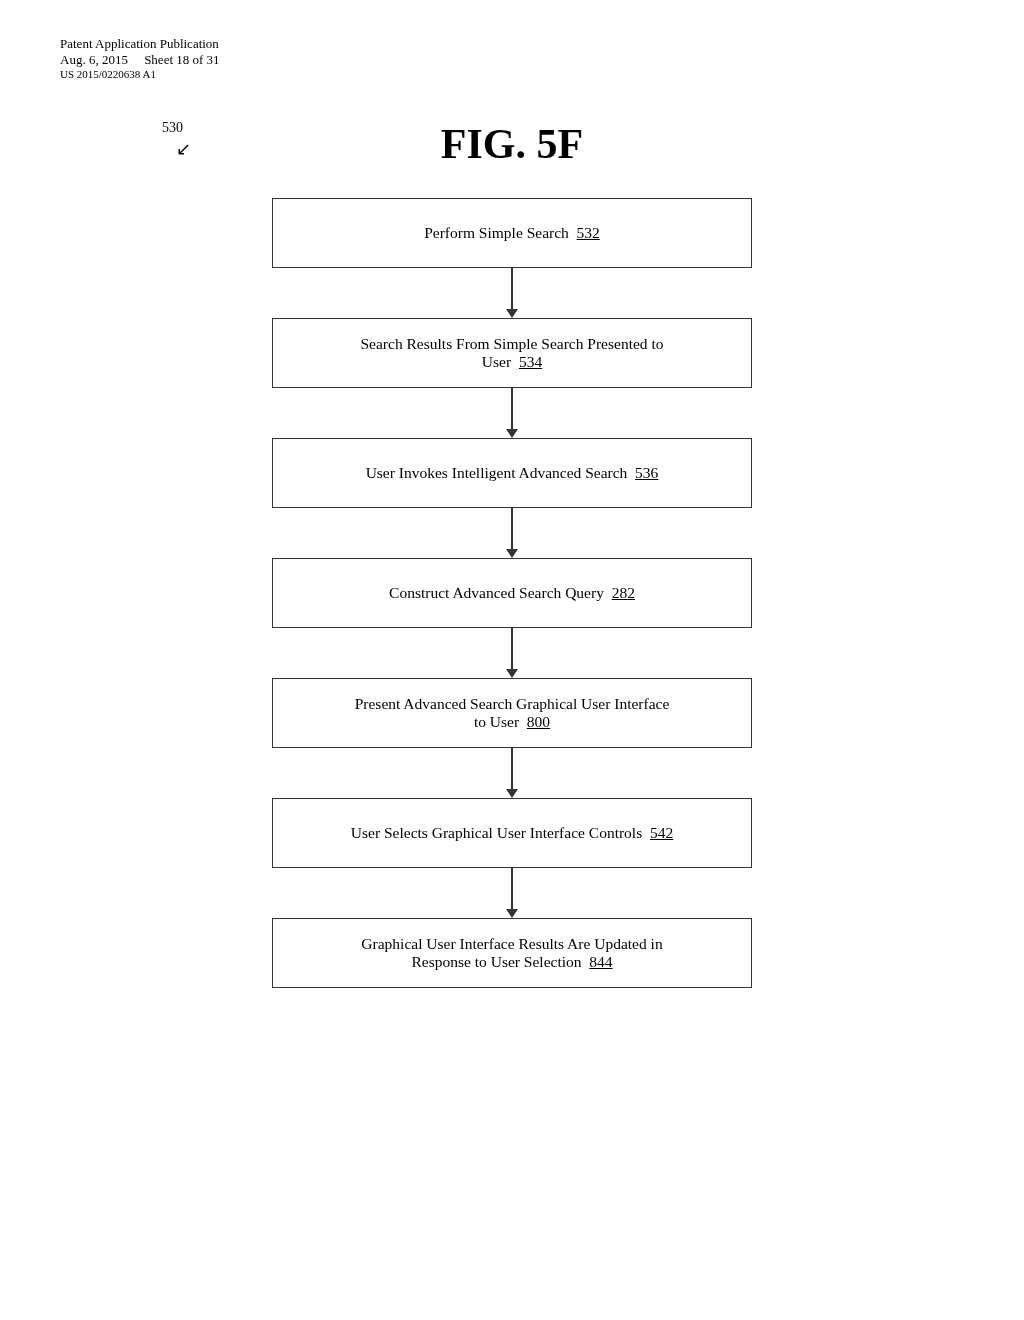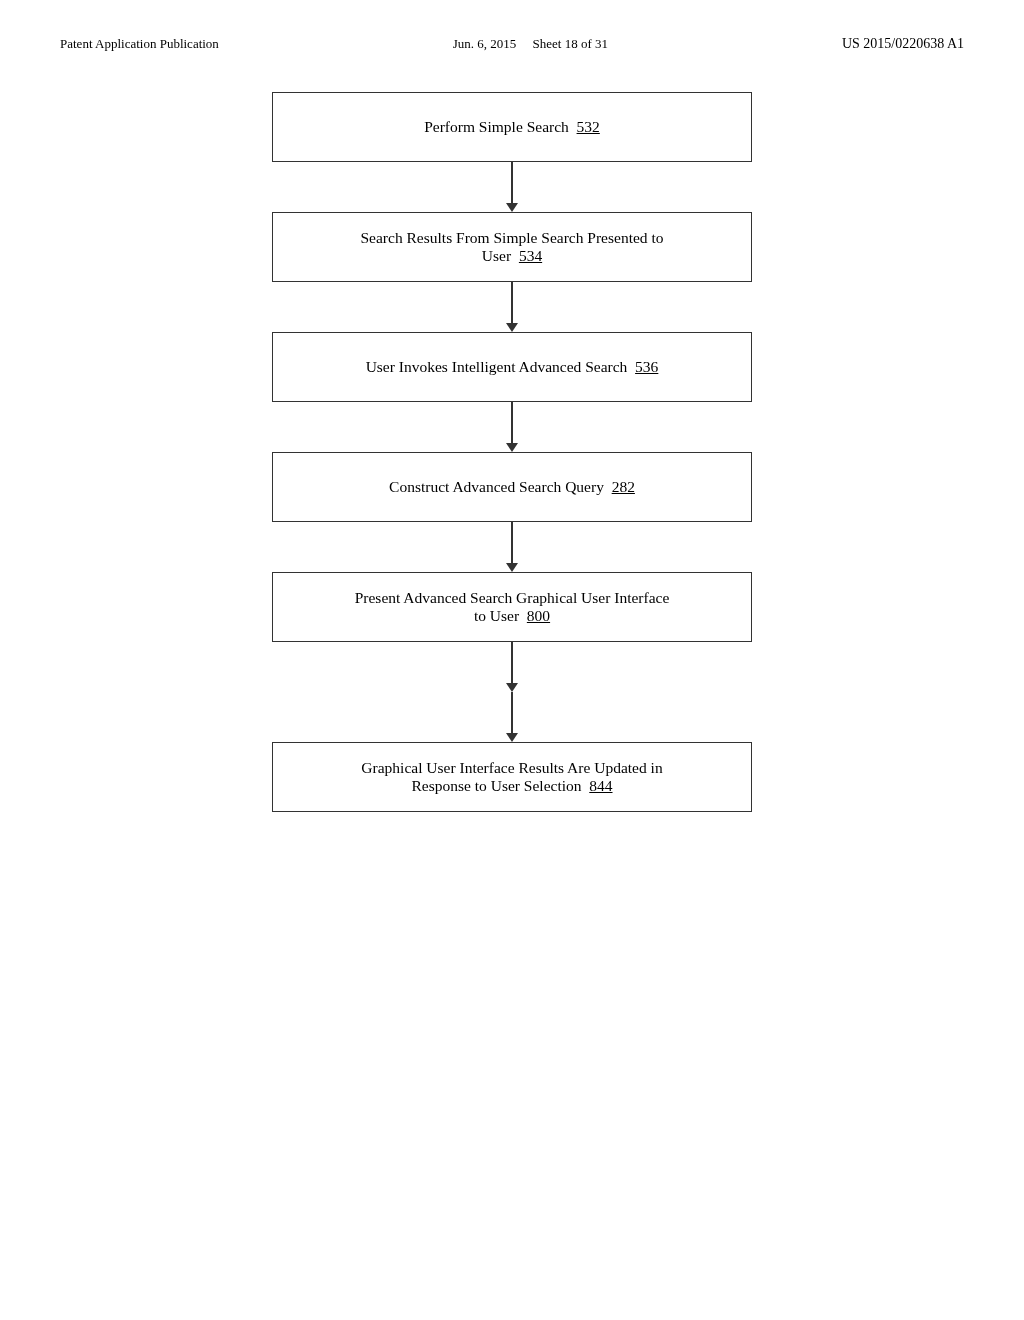--- a/index.html
+++ b/index.html
@@ -1,35 +1,35 @@
 <!DOCTYPE html>
 <html><head>
   <meta charset="utf-8">
   <style>
-    * { margin: 0; padding: 0; box-sizing: border-box; }
+    * { margin: 0; padding: 0; box-sizing: border-box; flex-direction: column; }
     body {
       width: 1024px;
       min-height: 1320px;
       background: #fff;
       font-family: 'Times New Roman', Times, serif;
       color: #000;
       position: relative;
     }
 
     
     .header {
       display: flex;
       justify-content: space-between;
       align-items: flex-start;
       padding: 36px 60px 0 60px;
       font-size: 13px;
     }
     .header-left { font-size: 13px; }
     .header-center { font-size: 13px; text-align: center; }
-    .header-right { font-size: 14px; }
+    .header-right { font-size: 11px; }
 
     
     .figure-area {
       display: flex;
       flex-direction: column;
       align-items: center;
       padding-top: 40px;
     }
 
     
@@ -108,31 +108,36 @@
     }
   </style>
 </head>
 <body>
 
 <div class="header">
   <div class="header-left">
     <span>Patent Application Publication</span>
   </div>
   <div class="header-center">
-    <span>Jun. 6, 2015</span>
+    <span>Aug. 6, 2015</span>
     &nbsp;&nbsp;&nbsp;
     <span>Sheet 18 of 31</span>
   </div>
   <div class="header-right">
     <span>US 2015/0220638 A1</span>
   </div>
 </div>
 
 <div class="figure-area">
 
+  <div class="figure-label-row">
+    <span class="fig-ref">530</span>
+    <span class="fig-ref-arrow">↙</span>
+    <div class="fig-title">FIG. 5F</div>
+  </div>
 
   <div class="flowchart">
 
     <div class="flow-box">
       <span>
         Perform Simple Search &nbsp;<span class="ref-num">532</span>
       </span>
     </div>
 
     <div class="flow-arrow">
@@ -179,20 +184,25 @@
         Present Advanced Search Graphical User Interface<br>
         to User &nbsp;<span class="ref-num">800</span>
       </span>
     </div>
 
     <div class="flow-arrow">
       <div class="arrow-line"></div>
       <div class="arrow-head"></div>
     </div>
 
+    <div class="flow-box">
+      <span>
+        User Selects Graphical User Interface Controls &nbsp;<span class="ref-num">542</span>
+      </span>
+    </div>
 
     <div class="flow-arrow">
       <div class="arrow-line"></div>
       <div class="arrow-head"></div>
     </div>
 
     <div class="flow-box">
       <span>
         Graphical User Interface Results Are Updated in<br>
         Response to User Selection &nbsp;<span class="ref-num">844</span>

